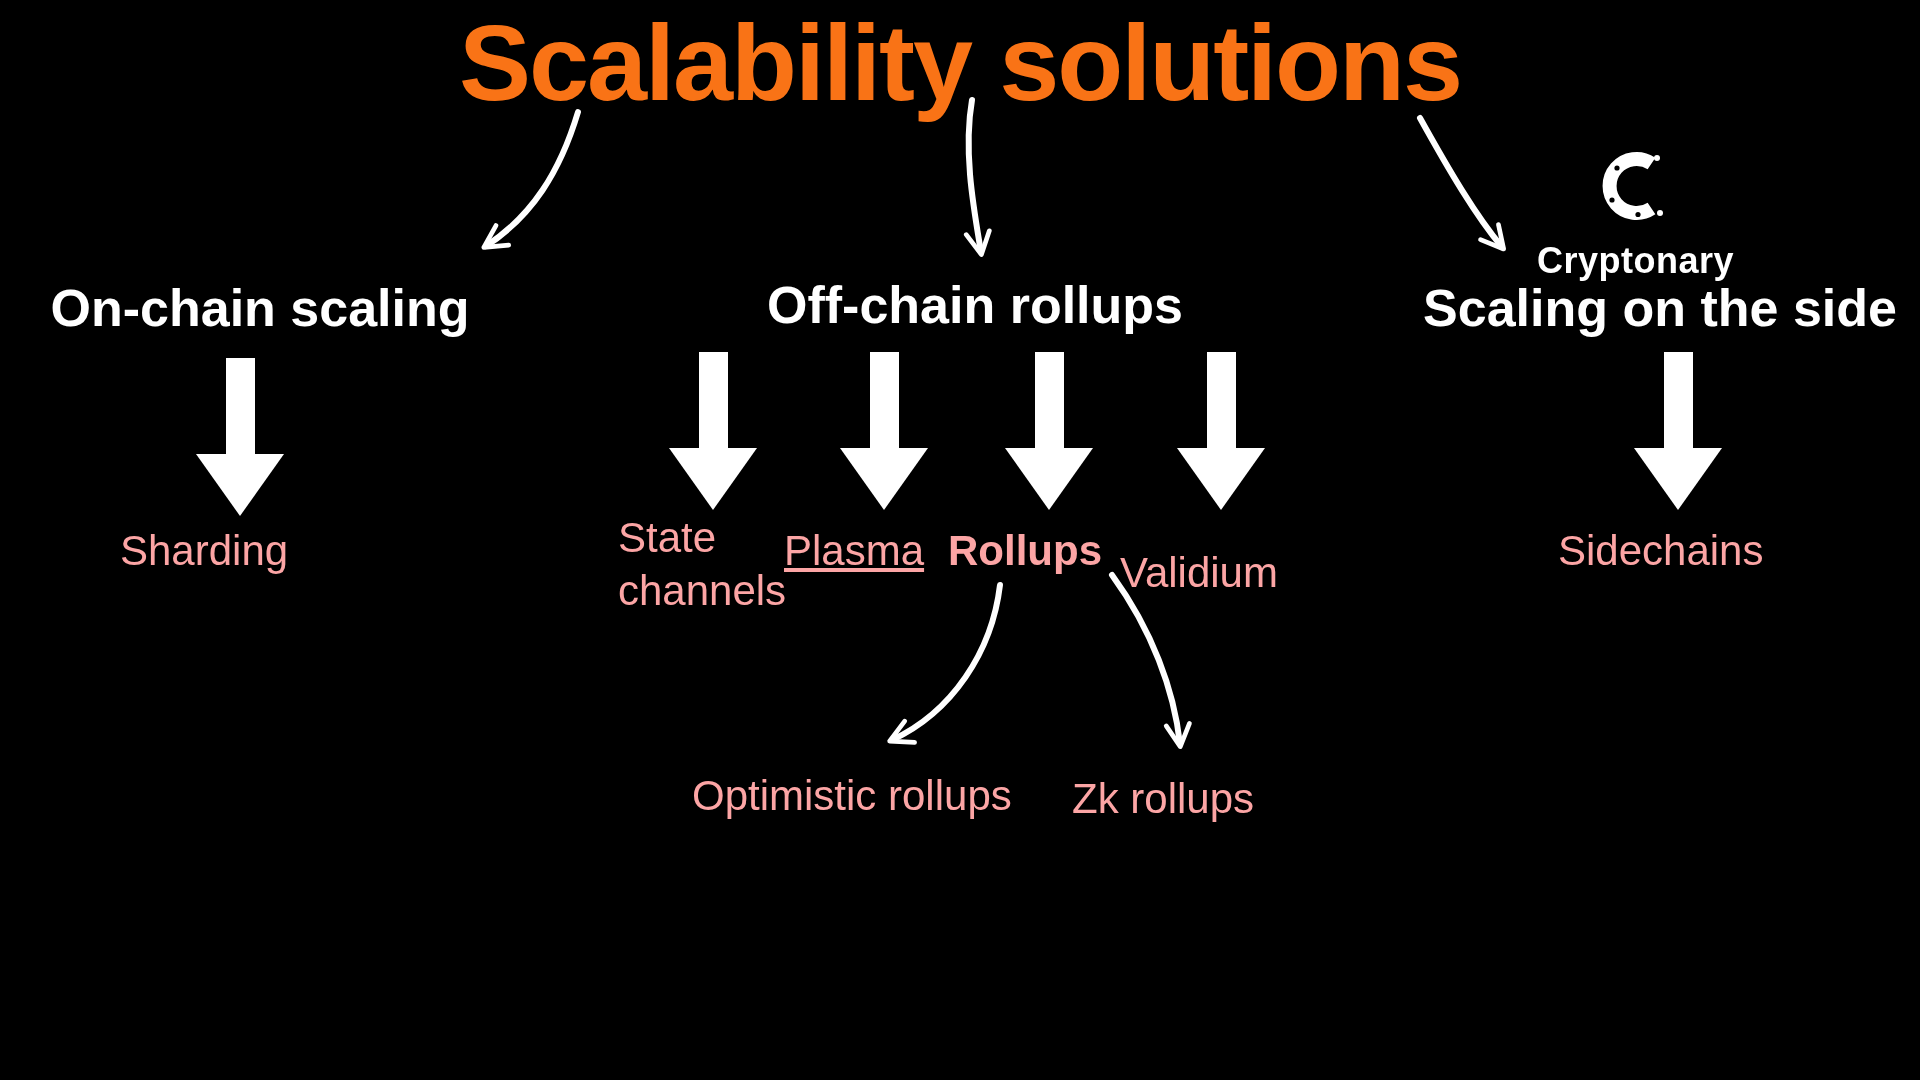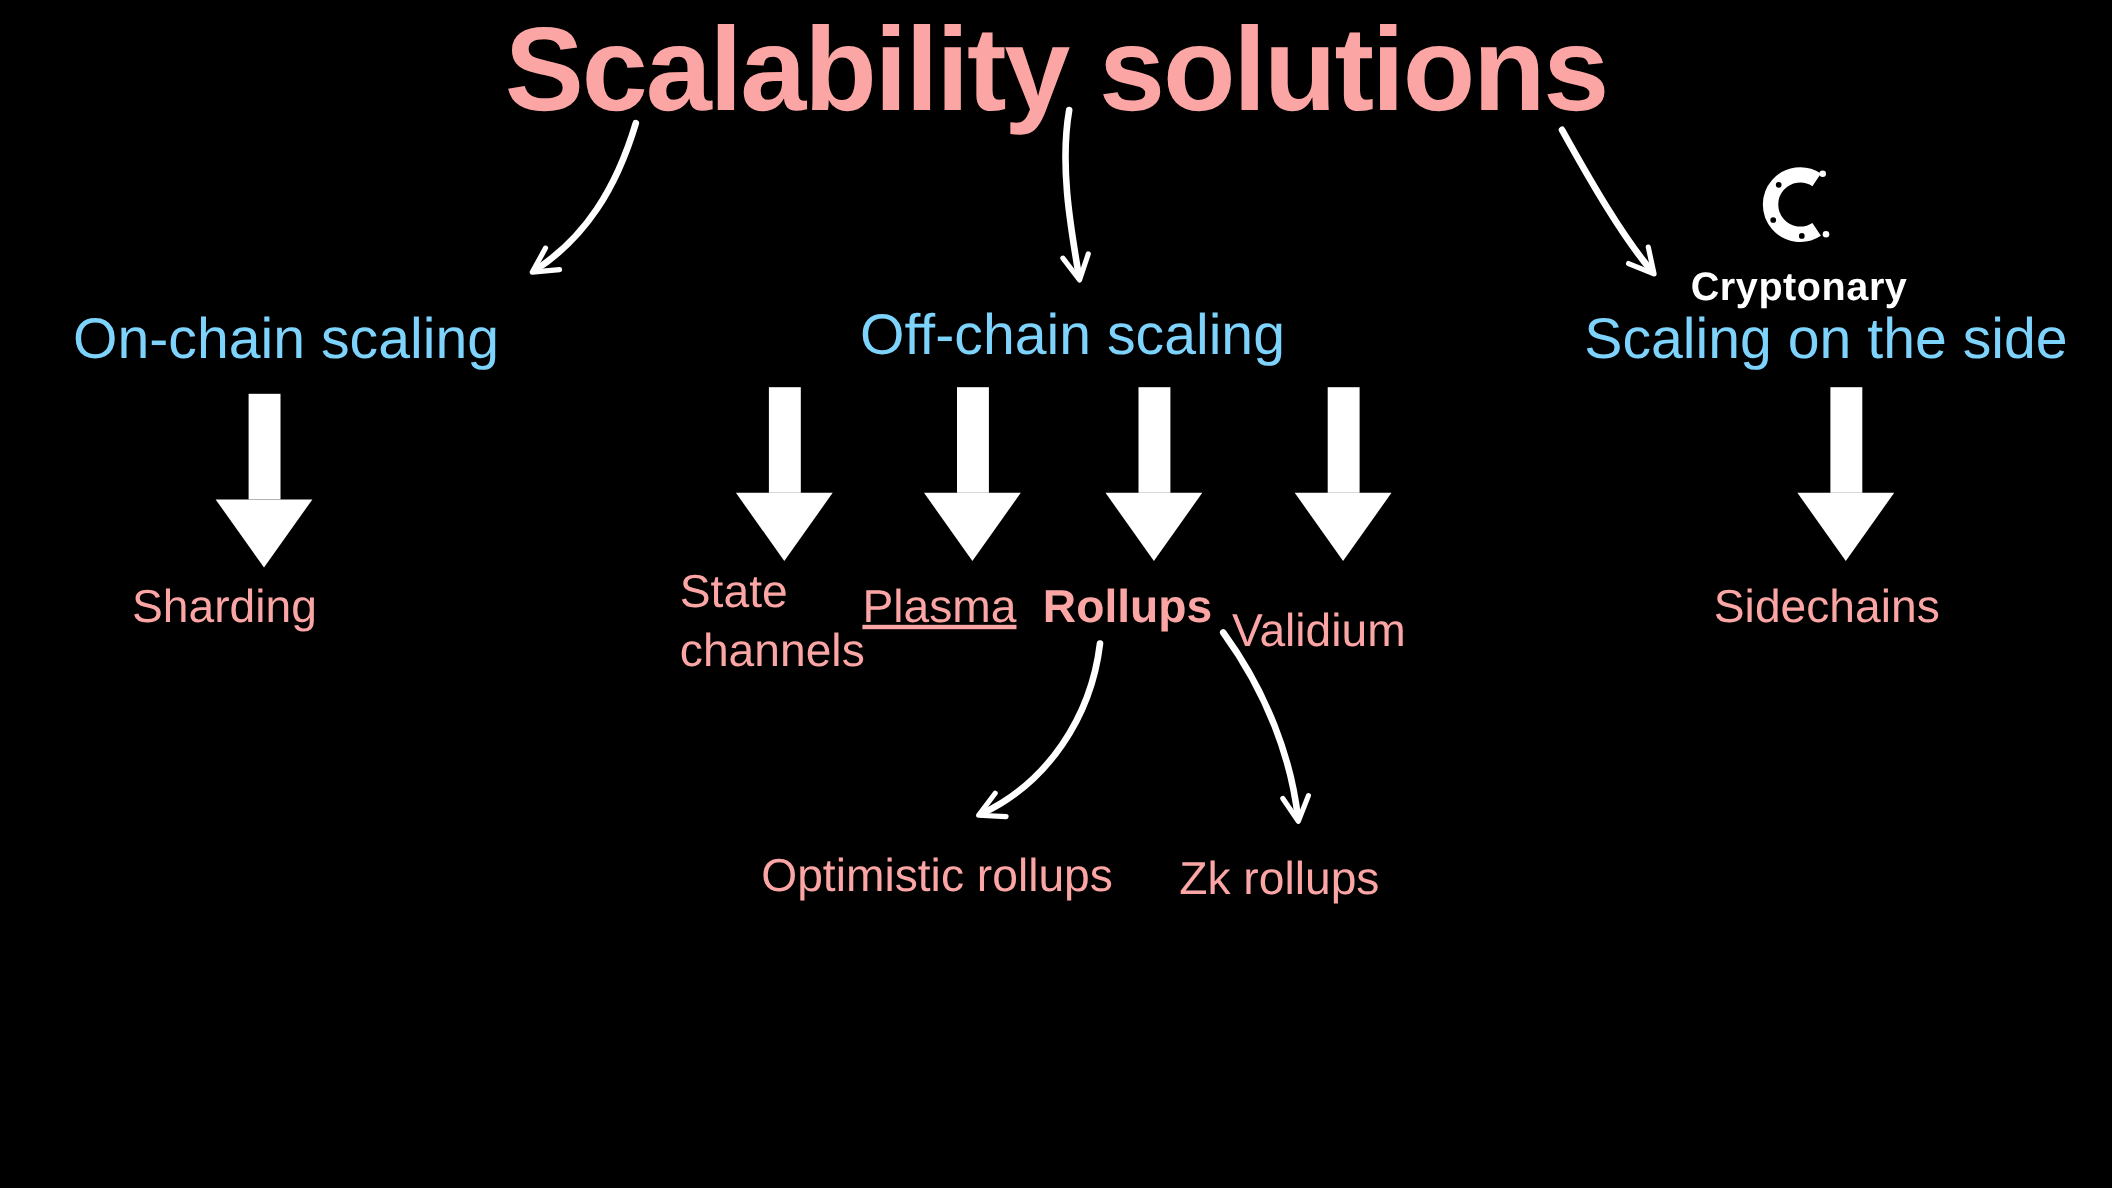--- a/index.html
+++ b/index.html
@@ -4,29 +4,29 @@
 <style>
   * { margin: 0; padding: 0; box-sizing: border-box; }
   html, body { width: 1920px; height: 1080px; background: #000; overflow: hidden; }
   body { font-family: "Liberation Sans", "DejaVu Sans", sans-serif; color: #fff; }
   .stage { position: relative; width: 1920px; height: 1080px; background: #000; }
 
   .title {
     position: absolute; top: 0px; left: 0; width: 1920px;
     text-align: center;
     font-size: 108px; font-weight: 800; letter-spacing: -2px;
-    color: #fca5a5;
+    color: #f97316;
   }
 
   .logo { position: absolute; top: 148px; left: 1537px; display: flex; align-items: center; gap: 16px; flex-direction: column; }
   .logo-text { font-size: 36px; font-weight: 700; letter-spacing: 0.5px; color: #fff; }
 
   .branch-label {
     position: absolute; text-align: center;
-    font-size: 52px; font-weight: 400; color: #7dd3fc; white-space: nowrap;
+    font-size: 52px; font-weight: 700; color: #ffffff; white-space: nowrap;
   }
   .leaf-label {
     position: absolute; text-align: left;
     font-size: 42px; font-weight: 400; color: #fca5a5; line-height: 1.25;
   }
 
   .block-arrow { position: absolute; width: 88px; display: flex; flex-direction: column; align-items: center; }
   .block-arrow .shaft { width: 29px; height: 96px; background: #fff; }
   .block-arrow .head {
     width: 0; height: 0;
@@ -50,21 +50,21 @@
       <circle cx="17" cy="20" r="2.6" fill="#000"></circle>
       <circle cx="12" cy="52" r="2.6" fill="#000"></circle>
       <circle cx="38" cy="66.5" r="2.6" fill="#000"></circle>
       <circle cx="57" cy="10" r="3" fill="#fff"></circle>
       <circle cx="60" cy="65" r="3" fill="#fff"></circle>
     </svg>
     <span class="logo-text">Cryptonary</span>
   </div>
 
   <div class="branch-label" style="left:20px;  top:278px; width:480px;">On-chain scaling</div>
-  <div class="branch-label" style="left:740px; top:275px; width:470px;">Off-chain scaling</div>
+  <div class="branch-label" style="left:740px; top:275px; width:470px;">Off-chain rollups</div>
   <div class="branch-label" style="left:1400px;top:278px; width:520px;">Scaling on the side</div>
 
   <div class="block-arrow" style="left:196px;  top:358px;">
       <div class="shaft"></div>
       <div class="head"></div>
     </div>
   <div class="block-arrow" style="left:669px;  top:352px;">
       <div class="shaft"></div>
       <div class="head"></div>
     </div>

